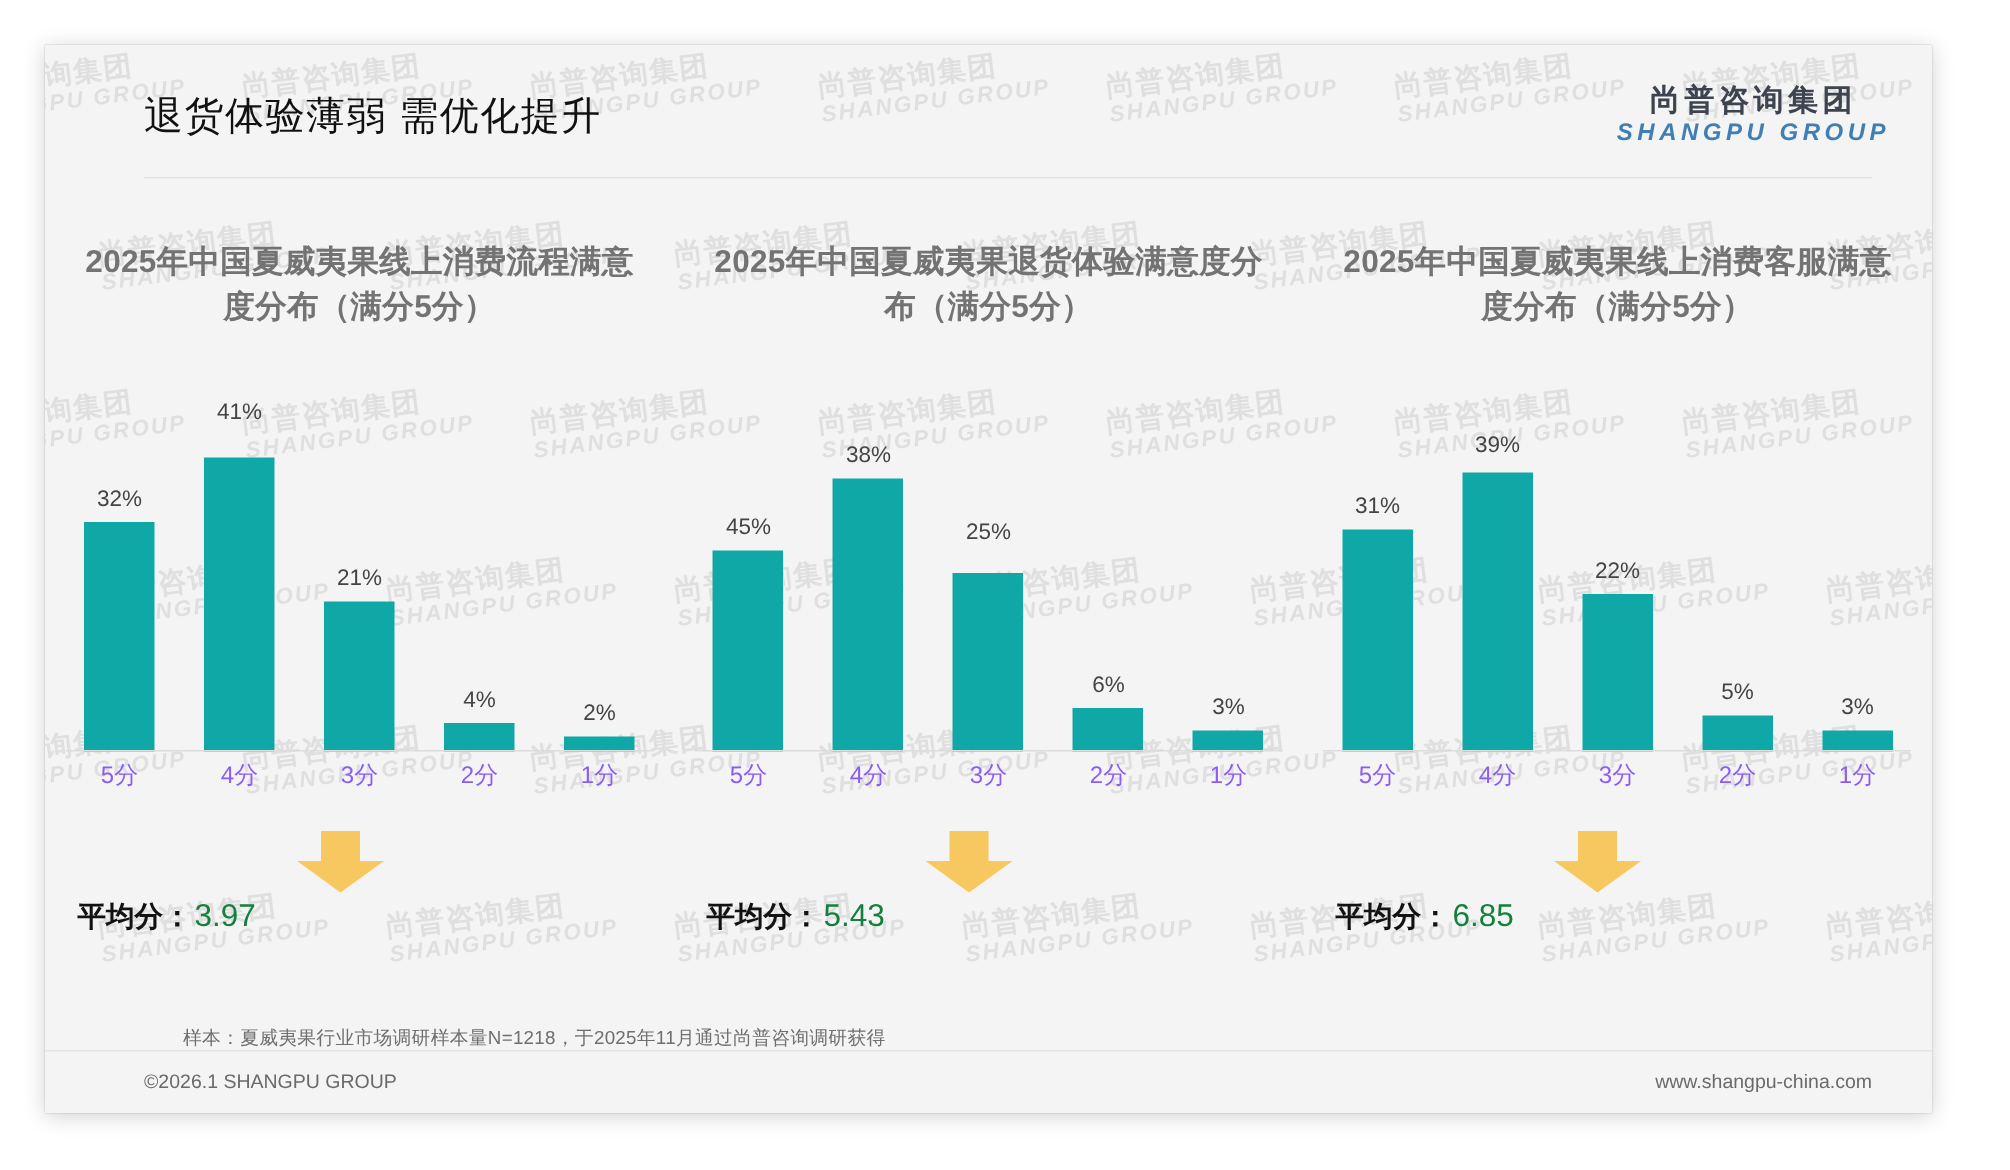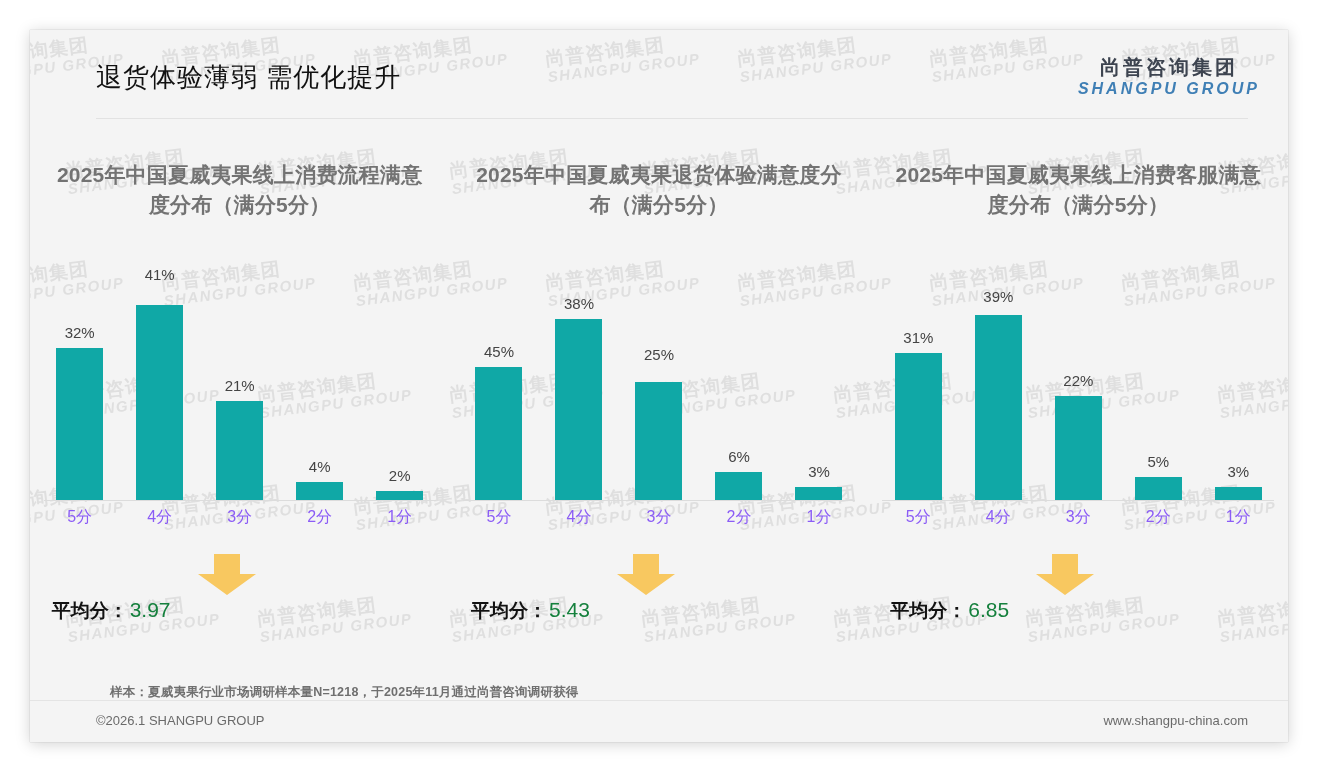--- a/index.html
+++ b/index.html
@@ -142,22 +142,22 @@
     white-space: nowrap;
   }
   .avg-val {
     color: #15803d; font-weight: 400;
     font-size: 21px;
     margin-left: 2px;
   }
 
   
   .footnote-area {
-    position: absolute; left: 0; right: 0; top: 648px;
-    height: 32px; z-index: 3; font-weight: bold;
+    position: absolute; left: 12px; right: 0; top: 648px;
+    height: 32px; z-index: 3;
   }
   .footnote {
     position: absolute; left: 80px; top: 6px;
     font-size: 12.5px; color: #6f6f6f;
     letter-spacing: .2px;
   }
   .footnote-rule {
     position: absolute; left: 66px; right: 40px; bottom: -10px;
     height: 1px; background: #e0e0e0;
   }

